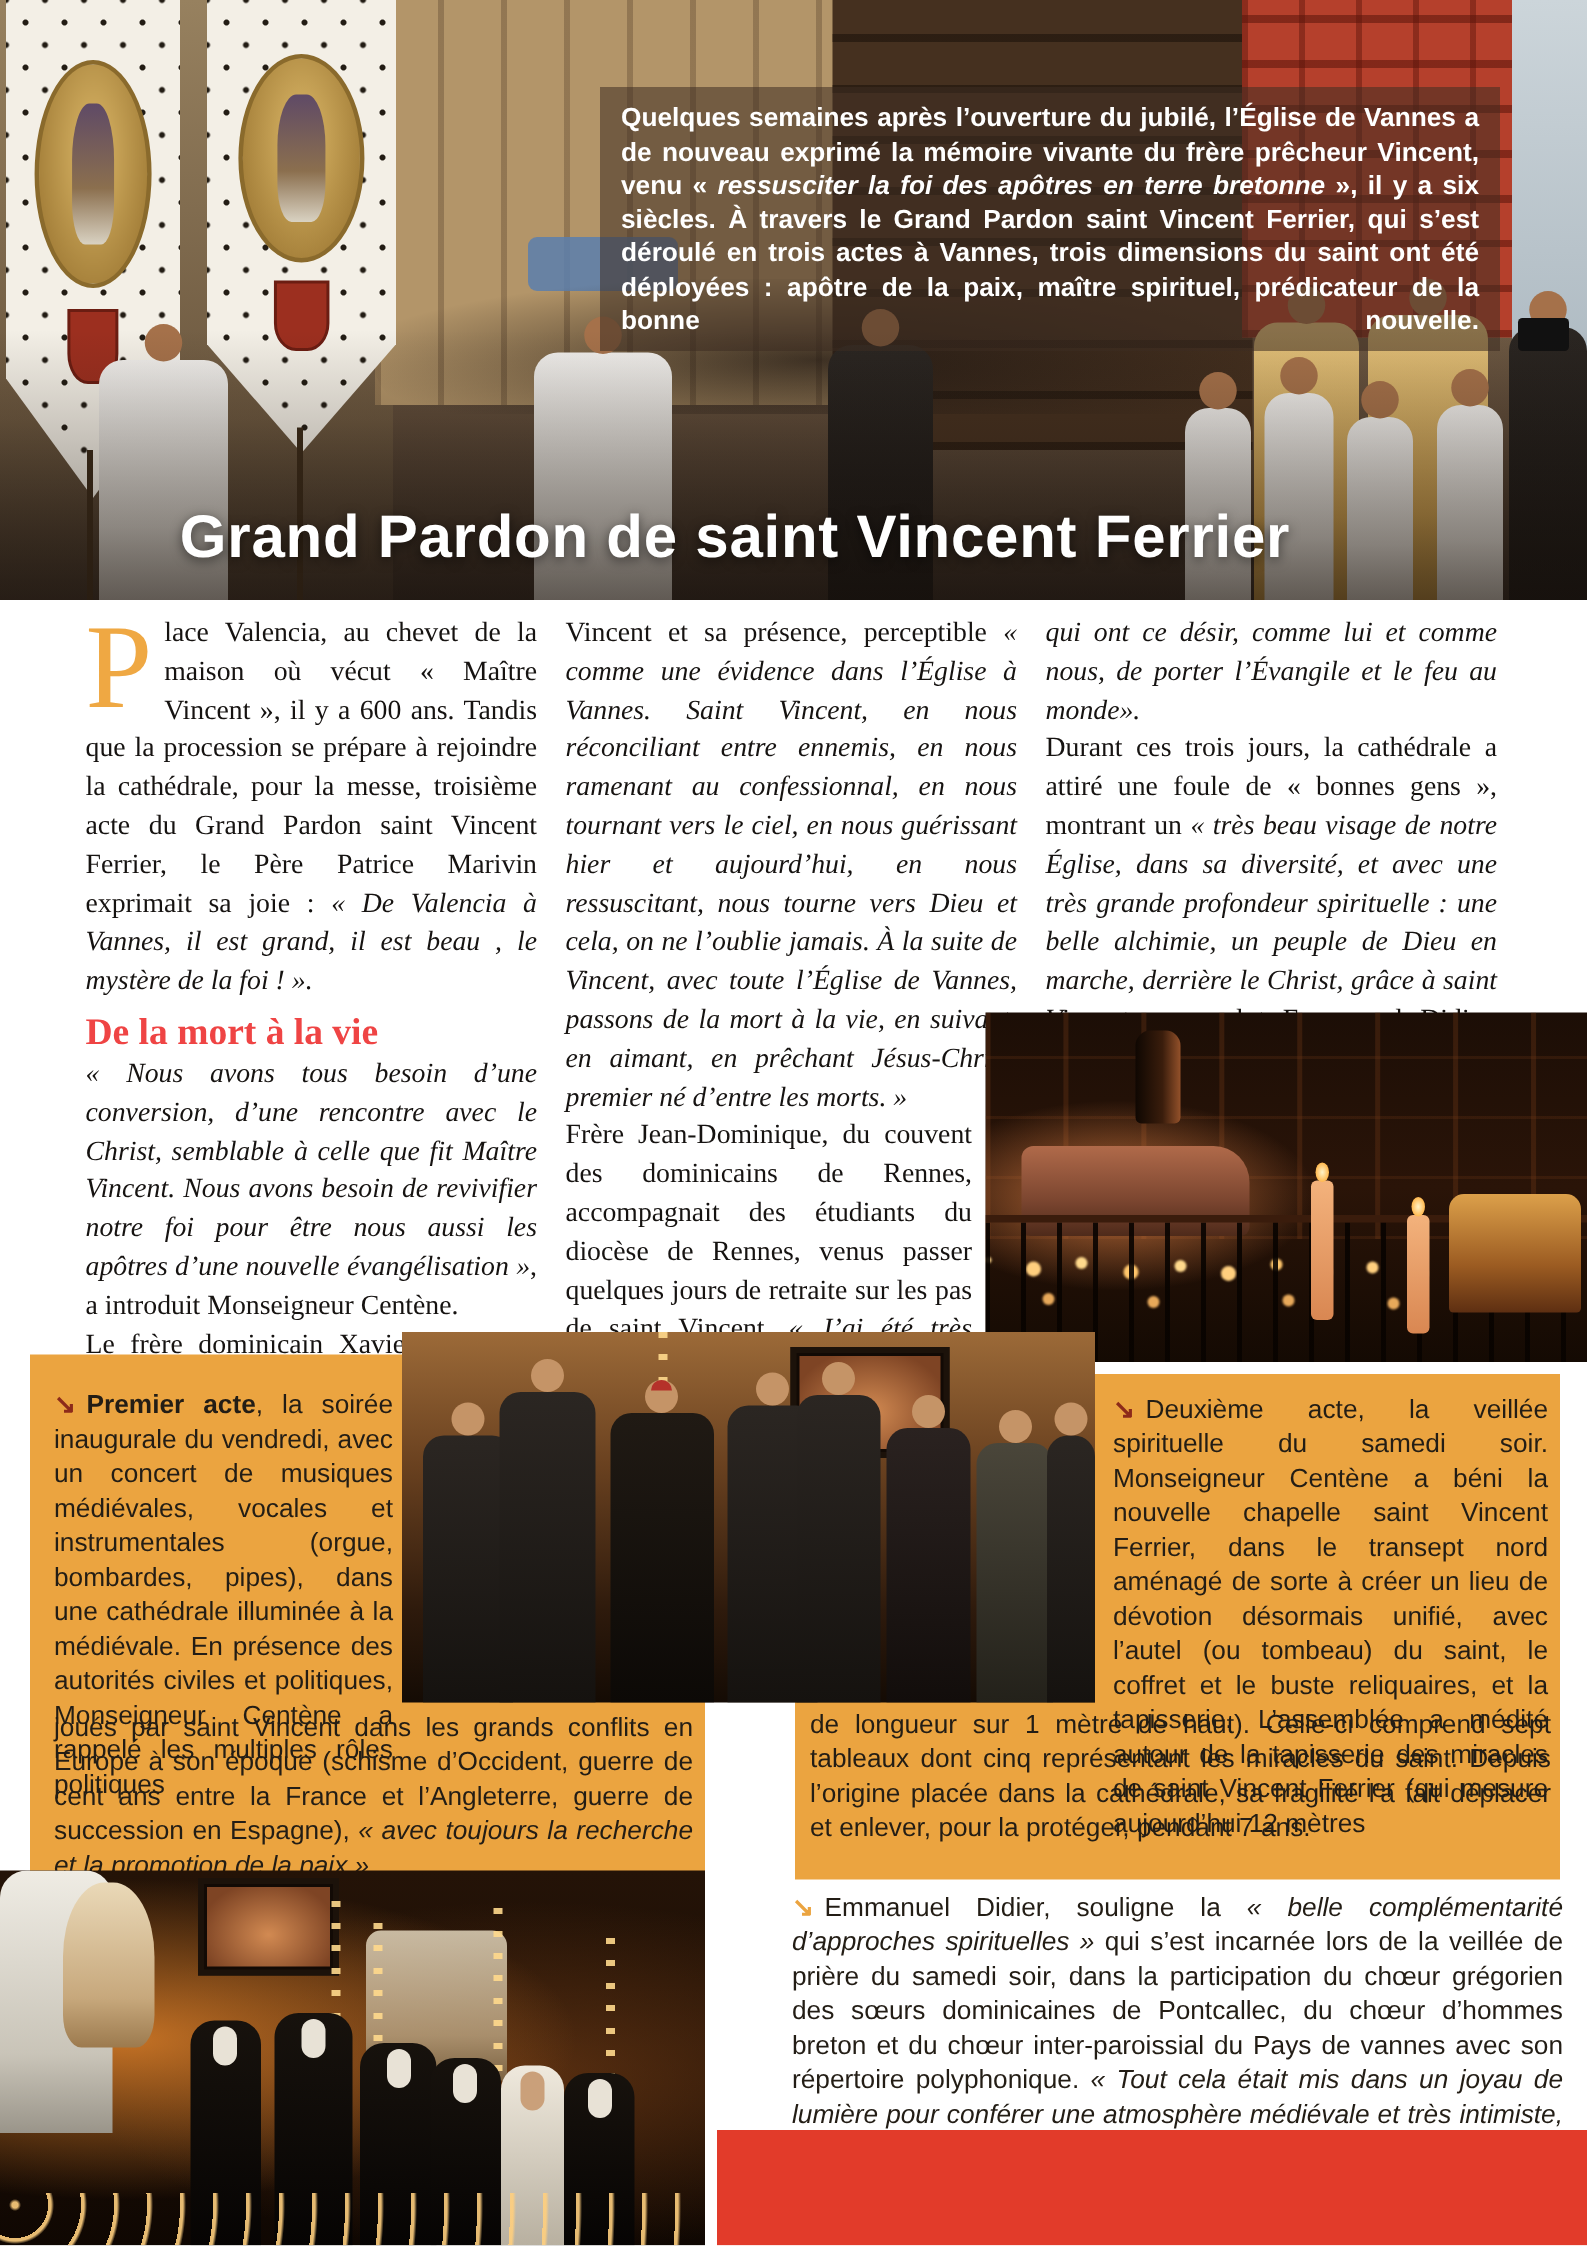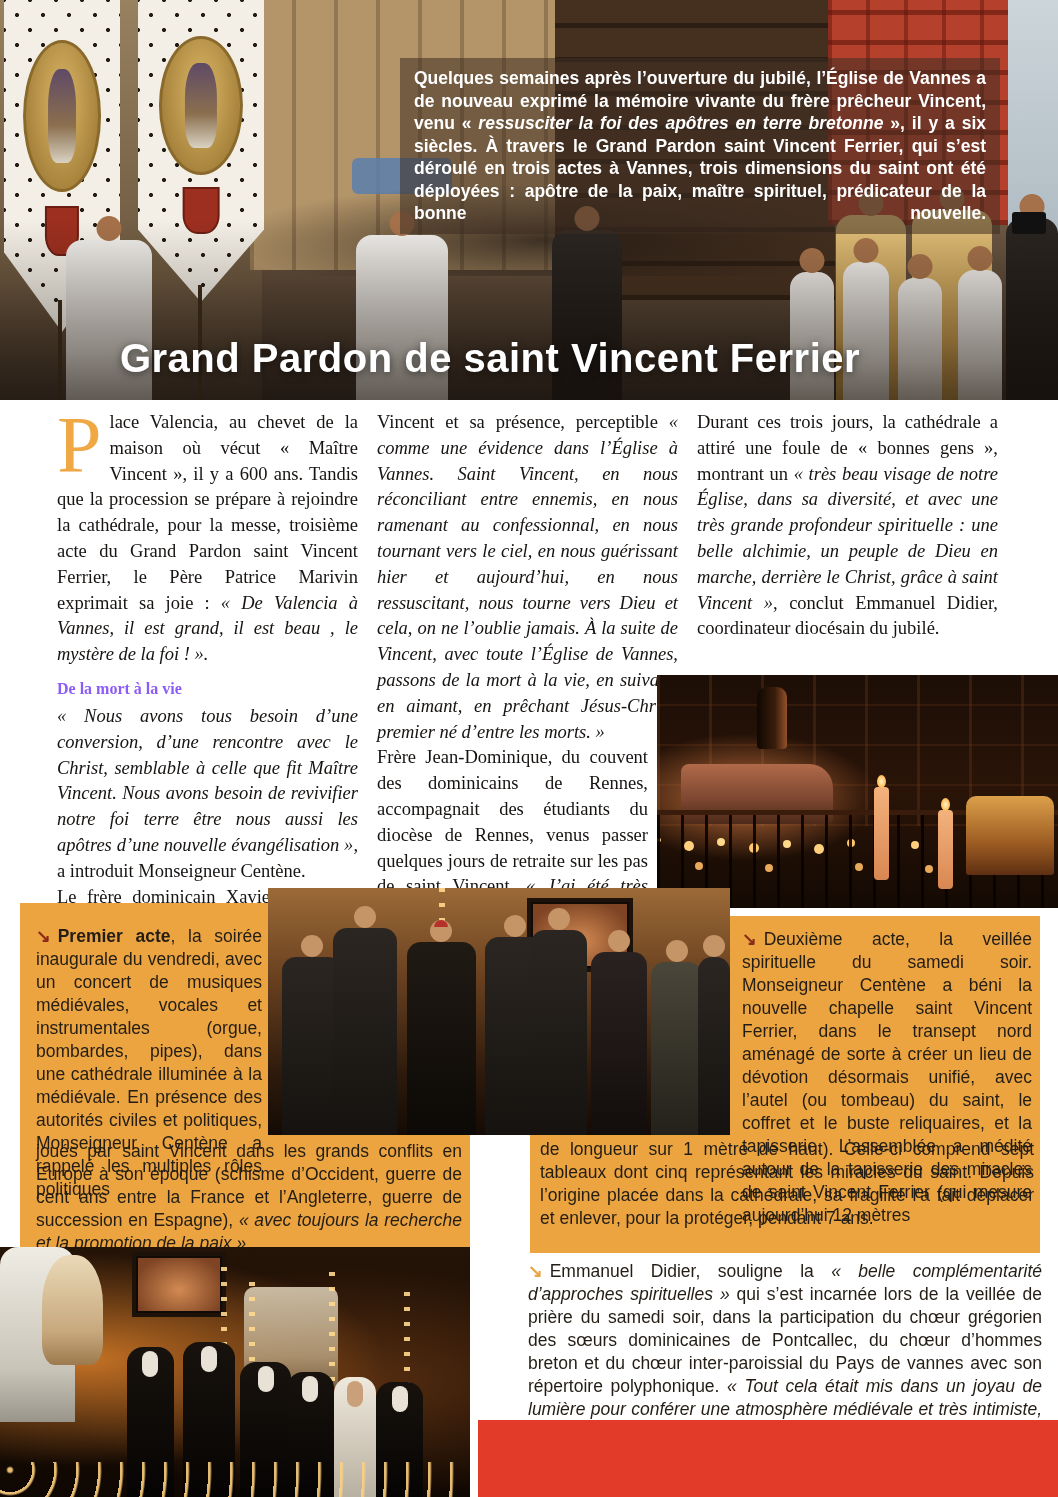--- a/index.html
+++ b/index.html
@@ -52,21 +52,21 @@
           background:var(--intro-overlay,rgba(62,45,34,.55));color:#fff;font-weight:bold;
           font-size:17.5px;line-height:22.5px;text-align:justify;text-align-last:justify;}
   .title{left:0;top:336px;width:980px;text-align:center;color:#fff;font-weight:bold;
          font-size:40px;letter-spacing:.5px;text-shadow:0 2px 8px rgba(0,0,0,.55);z-index:5;}
 
   
   .columns{left:57px;top:410px;width:941px;display:flex;gap:19px;
            font-family:"Liberation Serif",serif;font-size:18.5px;line-height:25.8px;color:#161311;}
   .col{width:301px;}
   .col p{margin:0;text-align:justify;hyphens:auto;}
-  .col h3{margin:9px 0 3px 0;font-size:16px;line-height:24px;color:#8b5cf6;}
+  .col h3{margin:9px 0 3px 0;font-size:25px;line-height:24px;color:#ef4444;}
   .it{font-style:italic;}
   .bd{font-weight:bold;}
   .narrowed{margin-right:30px !important;}
   .dropcap{float:left;font-size:80px;line-height:62px;padding:4px 8px 0 0;
            color:var(--dropcap-orange,#efa843);font-family:"Liberation Serif",serif;}
 
   
   .photo{position:absolute;overflow:hidden;}
   .photo-candles{left:657px;top:675px;width:401px;height:233px;z-index:2;
       background:linear-gradient(180deg,#1c0e06 0%,#2a1408 50%,#140a03 100%);}
@@ -178,28 +178,29 @@
     <div class="abs camera-box"></div>
 
     <div class="abs intro-overlay"><span>Quelques semaines après l’ouverture du jubilé, l’Église de Vannes a de nouveau exprimé la mémoire vivante du frère prêcheur Vincent, venu « </span><span class="it">ressusciter la foi des apôtres en terre bretonne</span><span> », il y a six siècles. À travers le Grand Pardon saint Vincent Ferrier, qui s’est déroulé en trois actes à Vannes, trois dimensions du saint ont été déployées : apôtre de la paix, maître spirituel, prédicateur de la bonne nouvelle.</span></div>
     <div class="abs title">Grand Pardon de saint Vincent Ferrier</div>
   </div>
 
   <div class="abs columns">
     <div class="col">
         <p><span class="dropcap">P</span><span>lace Valencia, au chevet de la maison où vécut « Maître Vincent », il y a 600 ans. Tandis que la procession se prépare à rejoindre la cathédrale, pour la messe, troisième acte du Grand Pardon saint Vincent Ferrier, le Père Patrice Marivin exprimait sa joie :  </span><span class="it">« De Valencia à Vannes, il est grand, il est beau , le mystère de la foi  ! ».</span></p>
         <h3>De la mort à la vie</h3>
-        <p><span class="it">« Nous avons tous besoin d’une conversion, d’une rencontre avec le Christ, semblable à celle que fit Maître Vincent. Nous avons besoin de revivifier notre foi terre être nous aussi les apôtres d’une nouvelle évangélisation »</span><span>, a introduit Monseigneur Centène.</span></p>
+        <p><span class="it">« Nous avons tous besoin d’une conversion, d’une rencontre avec le Christ, semblable à celle que fit Maître Vincent. Nous avons besoin de revivifier notre foi pour être nous aussi les apôtres d’une nouvelle évangélisation »</span><span>, a introduit Monseigneur Centène.</span></p>
         <p><span>Le frère dominicain Xavier Loppinet, qui prêchait l'homélie a salué la mémoire vivante du frère prêcheur</span></p>
       </div>
     <div class="col">
         <p><span>Vincent et sa présence, perceptible </span><span class="it">« comme une évidence dans l’Église à Vannes. Saint Vincent, en nous réconciliant entre ennemis, en nous ramenant au confessionnal, en nous  tournant vers le ciel, en nous guérissant hier et aujourd’hui, en nous ressuscitant, nous tourne vers Dieu et cela, on ne l’oublie jamais. À la suite de Vincent, avec toute l’Église de Vannes, passons de la mort à la vie, en suivant, en aimant, en prêchant Jésus-Christ, premier né d’entre les morts. »</span></p>
         <p class="narrowed"><span>Frère Jean-Dominique, du couvent des dominicains de Rennes, accompagnait des étudiants du diocèse de Rennes, venus passer quelques jours de retraite sur les pas de saint Vincent. </span><span class="it">« J’ai été très touché par la façon dont l’enseignement de Vincent résonne aujourd’hui dans le cœur des jeunes</span></p>
       </div>
     <div class="col">
+        <p><span class="it">qui ont ce désir, comme lui et comme nous, de porter l’Évangile et le feu au monde».</span></p>
         <p><span>Durant ces trois jours, la cathédrale a attiré une foule de « bonnes gens », montrant un </span><span class="it">« très beau visage de notre Église, dans sa diversité, et avec une très grande profondeur spirituelle : une belle alchimie, un peuple de Dieu en marche, derrière le Christ, grâce à saint Vincent »</span><span>, conclut Emmanuel Didier, coordinateur diocésain du jubilé.</span></p>
       </div>
   </div>
 
   <div class="photo photo-candles">
     <div class="abs wood-panels"></div>
     <div class="abs altar-glow"></div>
     <div class="abs altar-block"></div>
     <div class="abs bust"></div>
     <div class="abs candle-row"></div>

